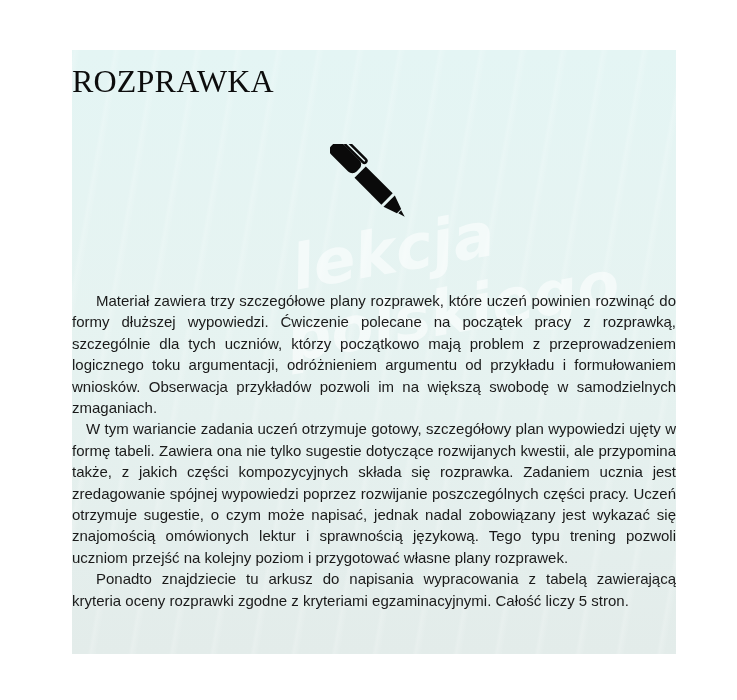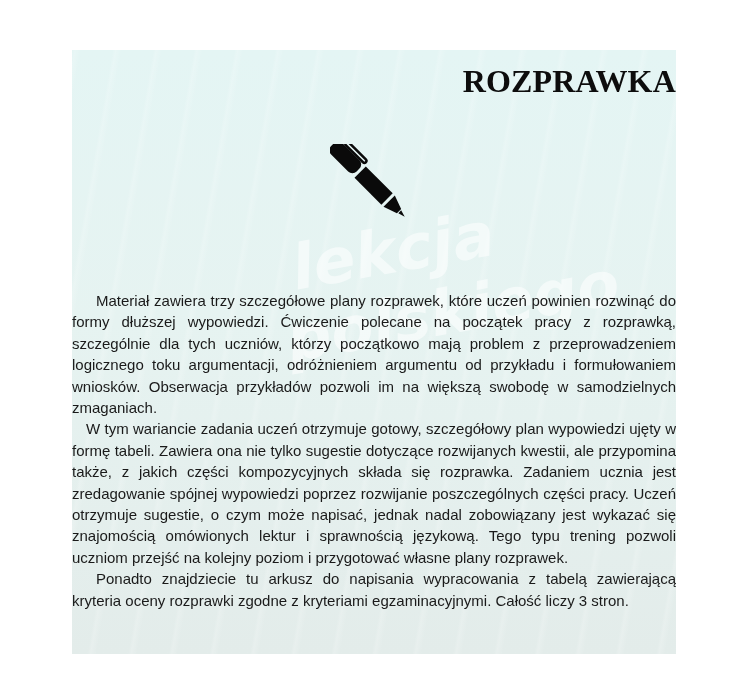--- a/index.html
+++ b/index.html
@@ -16,21 +16,21 @@
     }
     .watermark {
       position: absolute; left: 215px; top: 165px; width: 240px; height: 230px;
       color: rgba(255,255,255,0.55);
       font-family: "DejaVu Sans", sans-serif; font-weight: bold; font-style: italic;
       font-size: 62px; line-height: 70px; transform: rotate(-10deg);
       text-align: center; pointer-events: none;
     }
     .title {
       position: absolute; left: 0; right: 0; top: 12px;
-      text-align: right; font-family: "Liberation Serif", serif; font-weight: bold;
+      text-align: left; font-family: "Liberation Serif", serif; font-weight: normal;
       font-size: 32px; line-height: 38px; color: #0d0d0d; letter-spacing: 0.2px;
     }
     .pen {
       position: absolute; left: 258px; top: 94px; width: 90px; height: 86px;
     }
     .subtitle {
       position: absolute; left: 0; right: 0; top: 202px;
       text-align: center; font-family: "Liberation Serif", serif; font-weight: bold;
       font-size: 20px; line-height: 24px; color: #111111;
     }
@@ -63,15 +63,15 @@
 
       <polygon points="-8,20 8,20 3,34 -3,34" fill="#0a0a0a"></polygon>
       <polygon points="-2,35 2,35 0,42" fill="#0a0a0a"></polygon>
     </g>
   </svg>
 
 
   <div class="body">
     <p class="p1">Materiał zawiera trzy szczegółowe plany rozprawek, które uczeń powinien rozwinąć do formy dłuższej wypowiedzi. Ćwiczenie polecane na początek pracy z rozprawką, szczególnie dla tych uczniów, którzy początkowo mają problem z przeprowadzeniem logicznego toku argumentacji, odróżnieniem argumentu od przykładu i formułowaniem wniosków. Obserwacja przykładów pozwoli im na większą swobodę w samodzielnych zmaganiach.</p>
     <p class="p2">W tym wariancie zadania uczeń otrzymuje gotowy, szczegółowy plan wypowiedzi ujęty w formę tabeli. Zawiera ona nie tylko sugestie dotyczące rozwijanych kwestii, ale przypomina także, z jakich części kompozycyjnych składa się rozprawka. Zadaniem ucznia jest zredagowanie spójnej wypowiedzi poprzez rozwijanie poszczególnych części pracy. Uczeń otrzymuje sugestie, o czym może napisać, jednak nadal zobowiązany jest wykazać się znajomością omówionych lektur i sprawnością językową. Tego typu trening pozwoli uczniom przejść na kolejny poziom i przygotować własne plany rozprawek.</p>
-    <p class="p3">Ponadto znajdziecie tu arkusz do napisania wypracowania z tabelą zawierającą kryteria oceny rozprawki zgodne z kryteriami egzaminacyjnymi. Całość liczy 3 stron.</p>
+    <p class="p3">Ponadto znajdziecie tu arkusz do napisania wypracowania z tabelą zawierającą kryteria oceny rozprawki zgodne z kryteriami egzaminacyjnymi. Całość liczy 5 stron.</p>
   </div>
 </div>
 
 </body></html>

